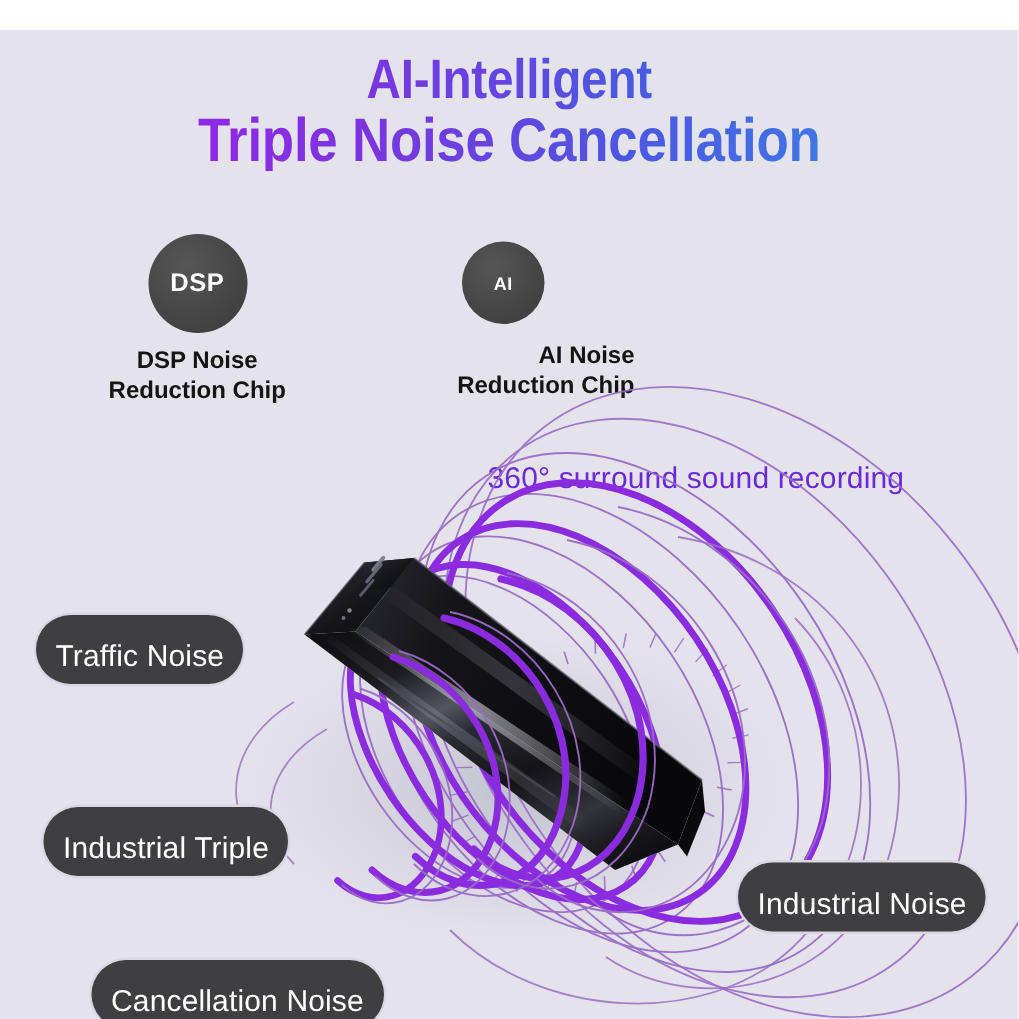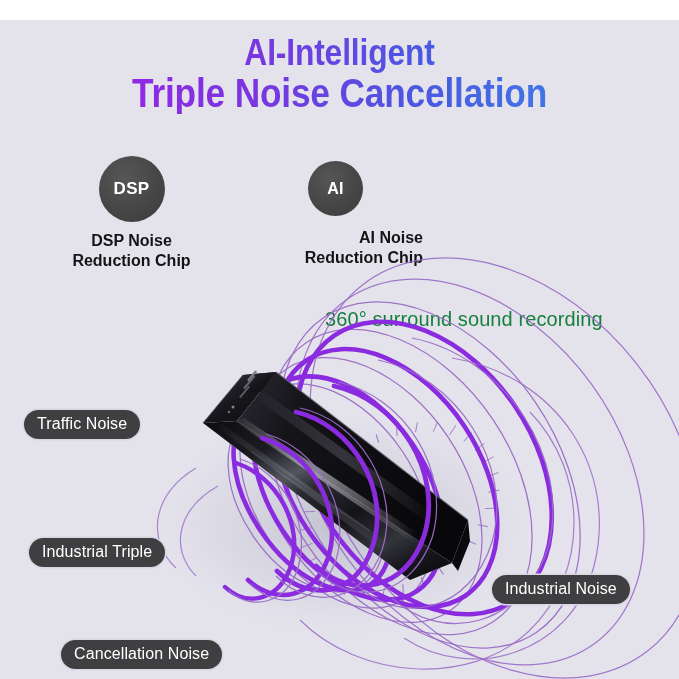--- a/index.html
+++ b/index.html
@@ -75,45 +75,45 @@
     line-height: 1.25;
     white-space: nowrap;
   }
 
   
   #surround-label {
     position: absolute;
     left: 325px;
     top: 288px;
     font-size: 20px;
-    color: #15803d;
+    color: #6d28d9;
     font-weight: normal;
     white-space: nowrap;
     letter-spacing: 0.1px;
   }
 
   
   #scene {
     position: absolute;
     left: 0;
     top: 0;
     width: 679px;
     height: 679px;
   }
   #scene svg { display: block; }
 
   
   .noise-pill {
     position: absolute;
     background: #3f3f42;
     color: #ffffff;
-    font-size: 16px;
+    font-size: 20px;
     font-weight: normal;
     border-radius: 999px;
-    padding: 5px 13px 6px 13px;
+    padding: 17px 13px 6px 13px;
     white-space: nowrap;
     box-shadow: 0 0 0 1.6px #d8d7e2;
     letter-spacing: 0.1px;
   }
   #pill-traffic      { left: 24px;  top: 390px; }
   #pill-industrial   { left: 29px;  top: 518px; }
   #pill-environmental{ left: 61px;  top: 620px; }
   #pill-community    { left: 492px; top: 555px; }
 </style>
 </head>
@@ -132,21 +132,21 @@
       <div class="chip-circle" style="width:66px;height:66px;font-size:17px;">
         <span>DSP</span>
       </div>
       <div class="chip-caption">
         <div>DSP Noise</div>
         <div>Reduction Chip</div>
       </div>
     </div>
 
     <div class="chip-item" style="left:248px; top:5px; width:175px;">
-      <div class="chip-circle" style="width:55px;height:55px;font-size:16px;">
+      <div class="chip-circle" style="width:55px;height:55px;font-size:12px;">
         <span>AI</span>
       </div>
       <div class="chip-caption" style="margin-top:12px;text-align:right;">
         <div>AI Noise</div>
         <div>Reduction Chip</div>
       </div>
     </div>
 
 
   </div>

